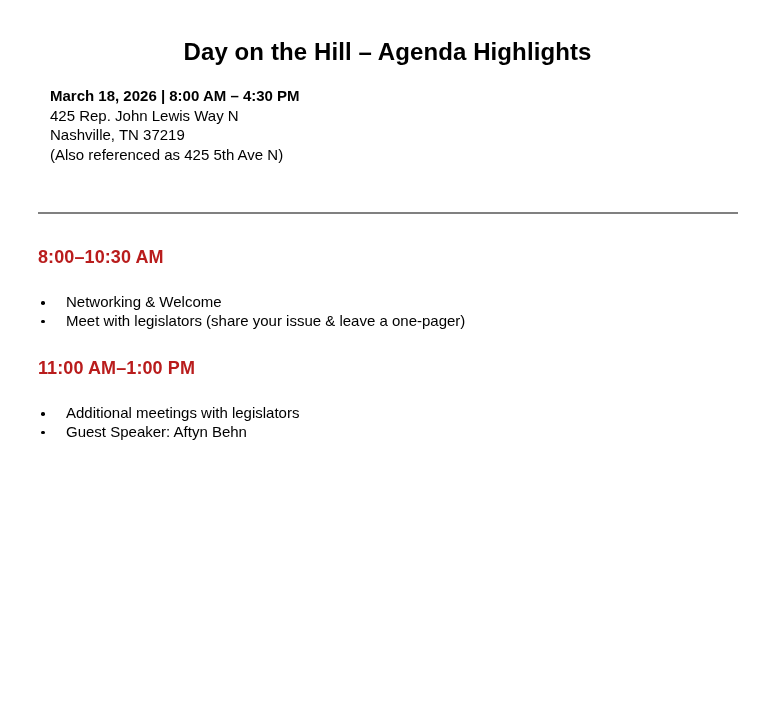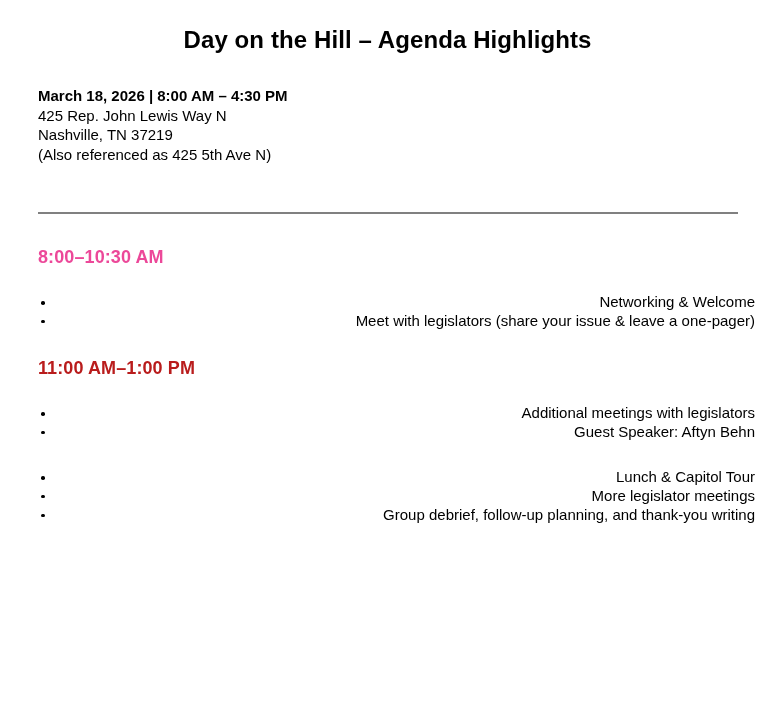--- a/index.html
+++ b/index.html
@@ -18,21 +18,21 @@
   .page {
     position: relative;
     width: 775px;
     height: 703px;
     overflow: hidden;
     background: #ffffff;
   }
 
   
   .doc-title {
-    margin: 0;
+    margin: 12px;
     padding: 0;
     position: absolute;
     left: 0;
     right: 0;
     top: 25px;
     text-align: center;
     font-size: 24px;
     line-height: 30px;
     font-weight: bold;
     letter-spacing: 0.1px;
@@ -42,20 +42,21 @@
   
   .event-block {
     position: absolute;
     left: 38px;
     top: 86px;
     font-size: 15px;
     line-height: 19.5px;
   }
   .event-line {
     white-space: nowrap;
+    margin-left: 12px;
   }
   .event-line.bold {
     font-weight: bold;
   }
 
   
   .divider {
     position: absolute;
     left: 38px;
     top: 212px;
@@ -92,21 +93,20 @@
     margin: 0;
     padding: 0;
   }
   .section-list li {
     position: relative;
     padding-left: 28px;
     font-size: 15px;
     line-height: 18.6px;
     color: #000000;
     white-space: nowrap;
-    text-align: right;
   }
   .section-list li .bullet-dot {
     position: absolute;
     left: 3px;
     top: 8px;
     width: 3.5px;
     height: 3.5px;
     background: #000000;
     border-radius: 50%;
   }
@@ -122,35 +122,30 @@
       <div class="event-line bold">March 18, 2026 | 8:00 AM – 4:30 PM</div>
       <div class="event-line">425 Rep. John Lewis Way N</div>
       <div class="event-line">Nashville, TN 37219</div>
       <div class="event-line">(Also referenced as 425 5th Ave N)</div>
     </div>
 
   <hr class="divider" style="border-top-color: rgb(128, 128, 128);">
 
   <div class="agenda">
       <div class="agenda-section">
-        <div class="section-heading" style="color: #ec4899;">8:00–10:30 AM</div>
+        <div class="section-heading" style="color: #b91c1c;">8:00–10:30 AM</div>
         <ul class="section-list">
           <li><span class="bullet-dot"></span><span>Networking &amp; Welcome</span></li>
           <li><span class="bullet-dot"></span><span>Meet with legislators (share your issue &amp; leave a one-pager)</span></li>
         </ul>
       </div>
       <div class="agenda-section">
         <div class="section-heading" style="color: #b91c1c;">11:00 AM–1:00 PM</div>
         <ul class="section-list">
           <li><span class="bullet-dot"></span><span>Additional meetings with legislators</span></li>
           <li><span class="bullet-dot"></span><span>Guest Speaker: Aftyn Behn</span></li>
         </ul>
       </div>
       <div class="agenda-section">
-        <ul class="section-list">
-          <li><span class="bullet-dot"></span><span>Lunch &amp; Capitol Tour</span></li>
-          <li><span class="bullet-dot"></span><span>More legislator meetings</span></li>
-          <li><span class="bullet-dot"></span><span>Group debrief, follow-up planning, and thank-you writing</span></li>
-        </ul>
       </div>
     </div>
 
 </div>
 
 </body></html>

